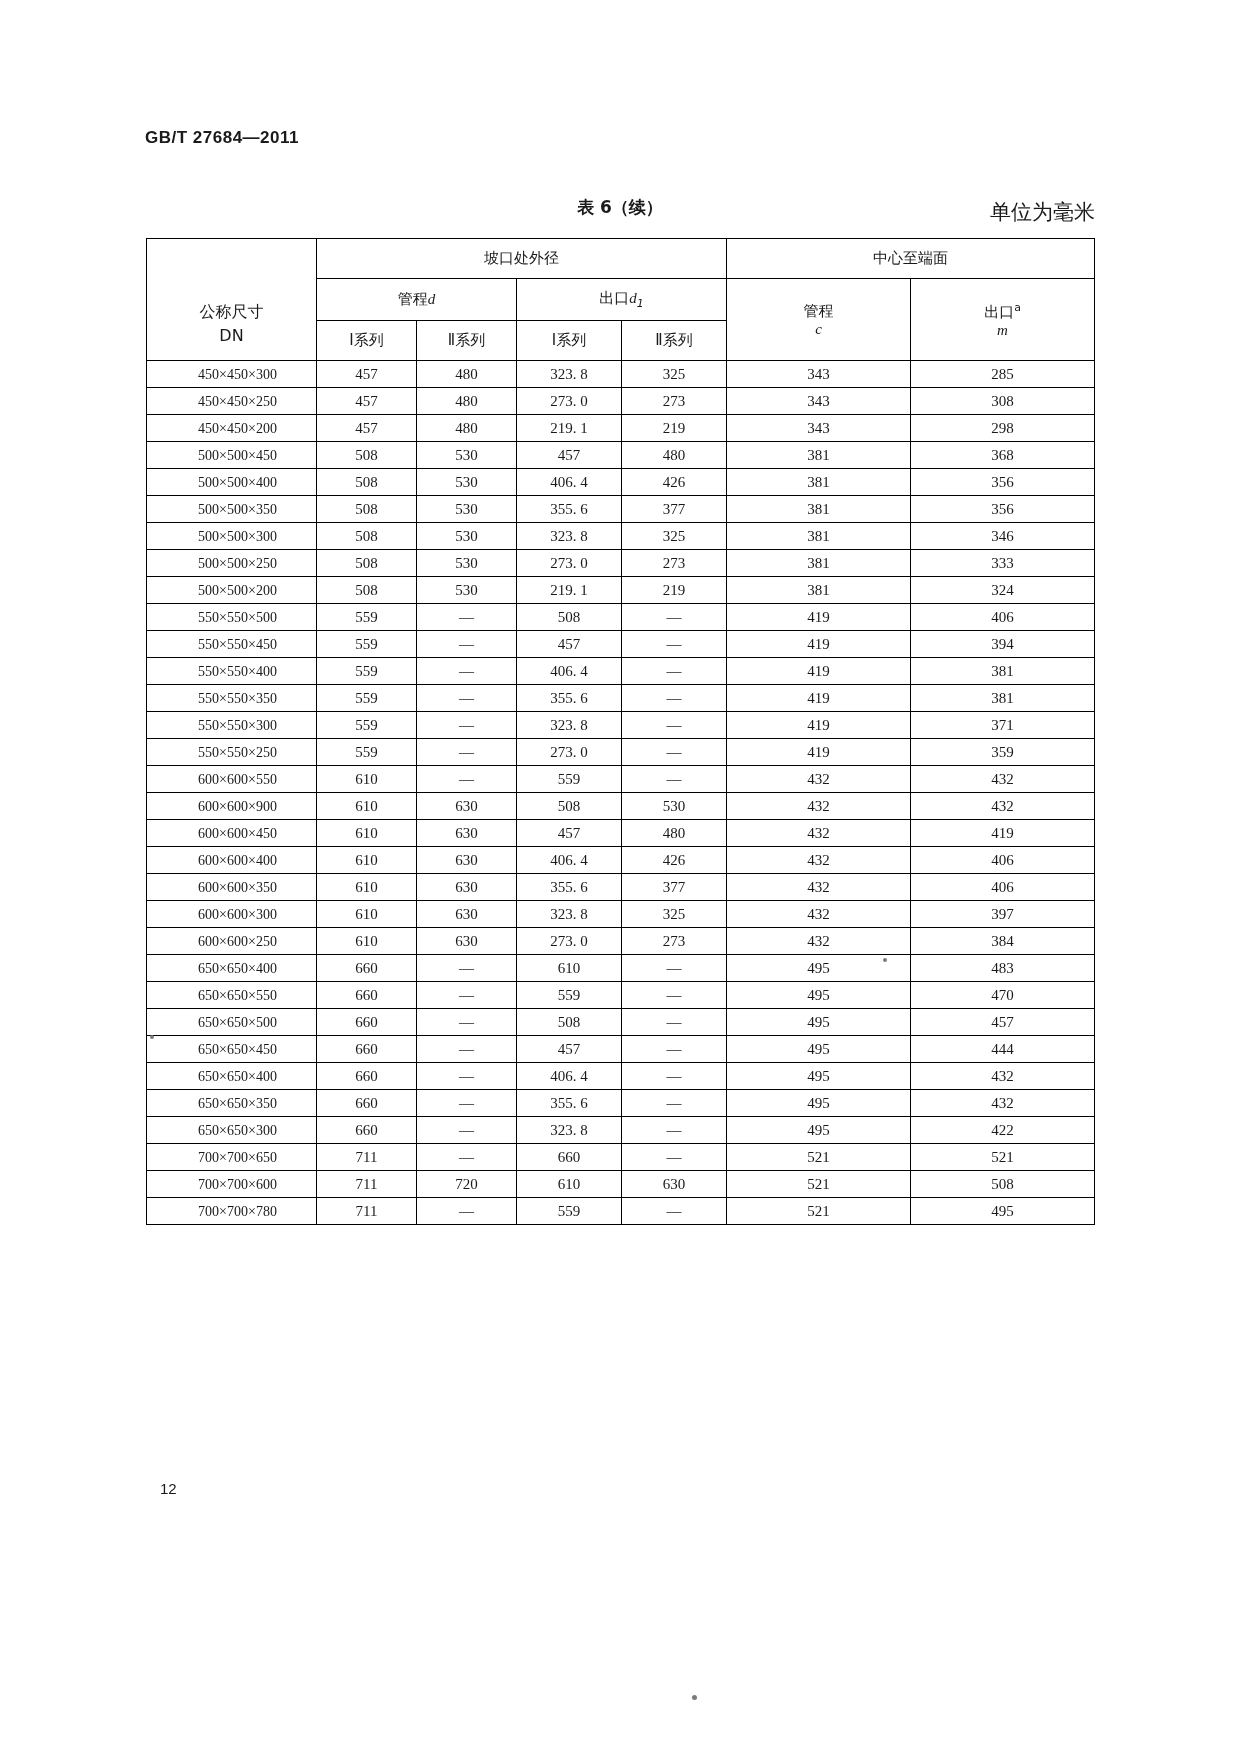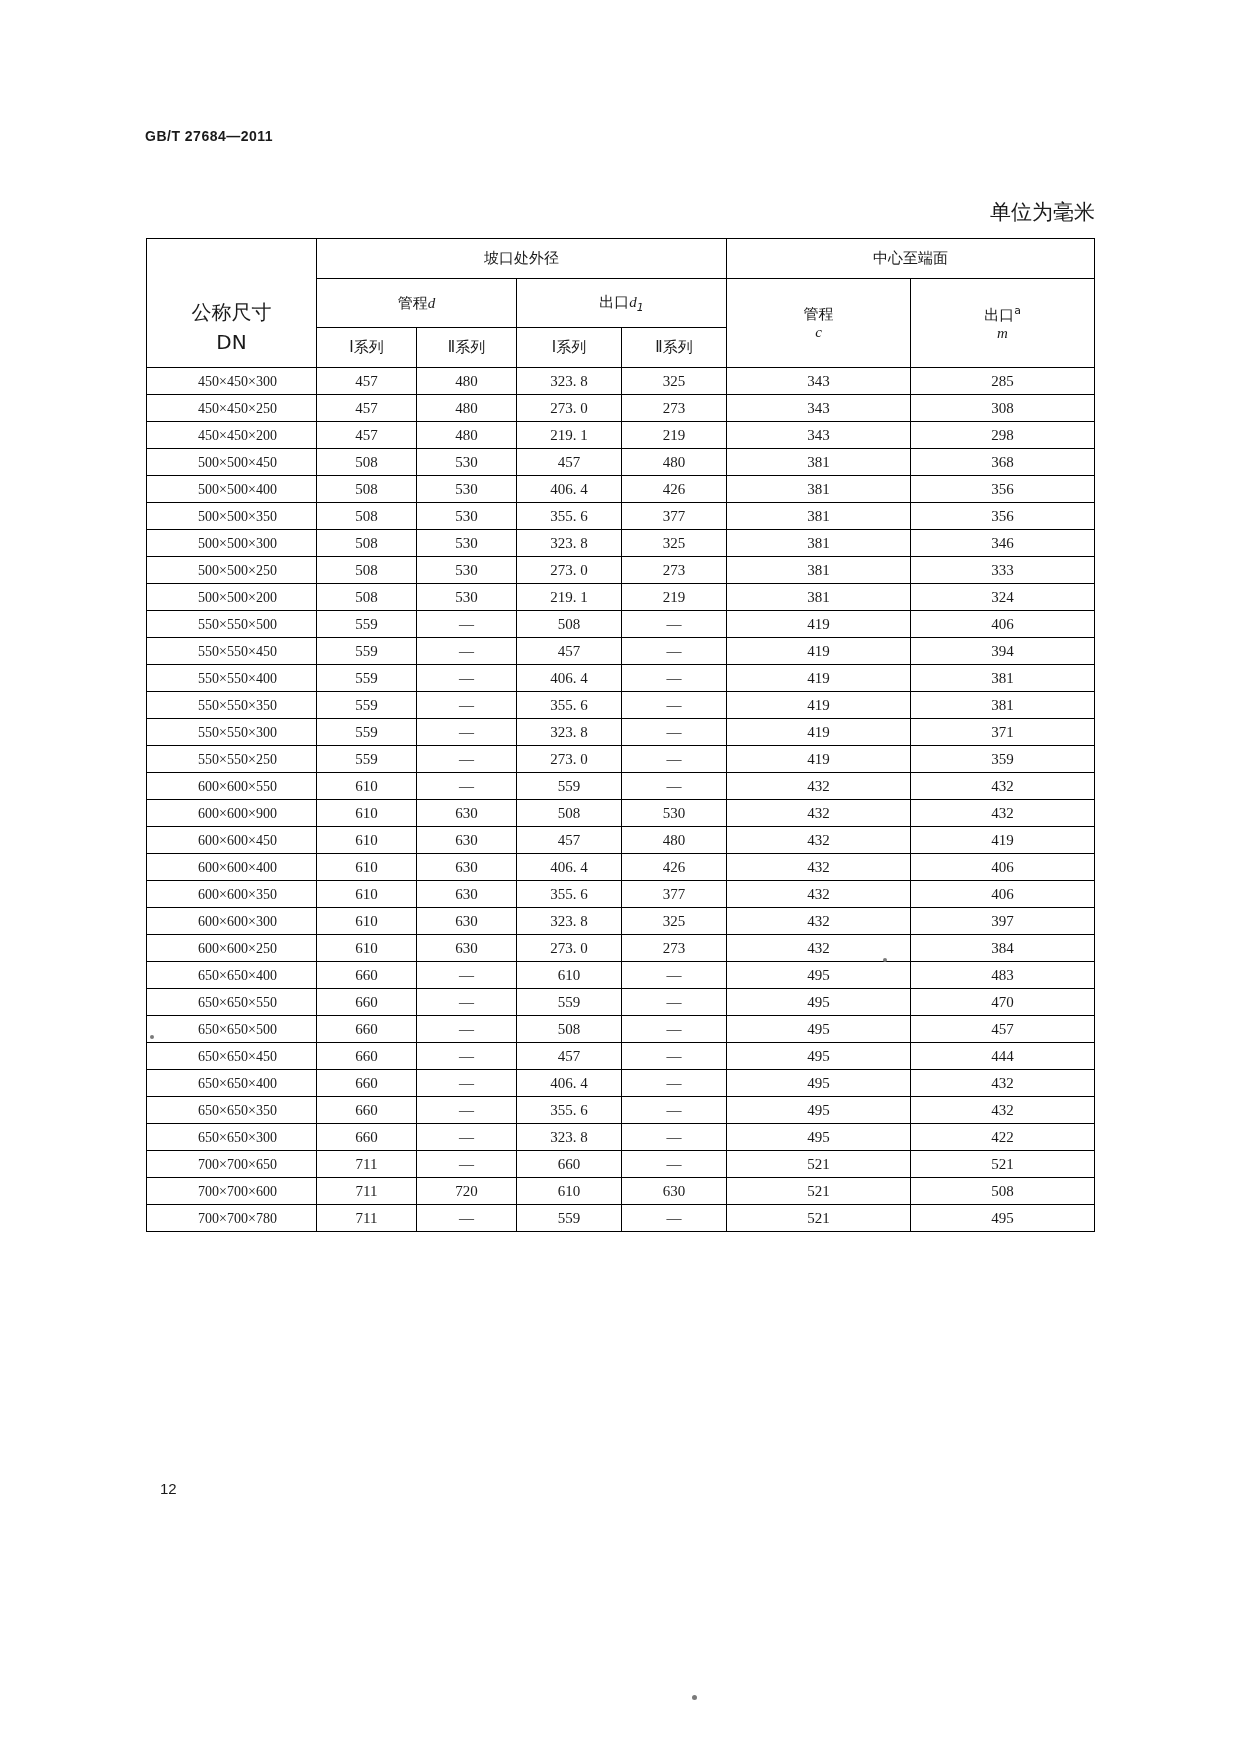--- a/index.html
+++ b/index.html
@@ -19,21 +19,21 @@
     left: 0; top: 0;
     width: 1240px;
     height: 1755px;
   }
   .std-header {
     position: absolute;
     left: 145px;
     top: 128px;
     font-family: "Liberation Sans", sans-serif;
     font-weight: bold;
-    font-size: 14px;
+    font-size: 17px;
     letter-spacing: 0.5px;
   }
   .table-caption {
     position: absolute;
     left: 0;
     top: 196px;
     width: 1240px;
     text-align: center;
     font-family: "DejaVu Sans", sans-serif;
     font-size: 17px;
@@ -62,21 +62,21 @@
     font-family: "Liberation Serif", serif;
   }
   table.main th {
     font-family: "DejaVu Sans", sans-serif;
     font-weight: normal;
     font-size: 15px;
     padding: 10px 2px;
   }
   .hdr-dn {
     font-family: "DejaVu Sans", sans-serif;
-    font-size: 20px;
+    font-size: 16px;
     line-height: 1.5;
     margin-top: 48px;
   }
   .ital {
     font-family: "Liberation Serif", serif;
     font-style: italic;
   }
   .sub {
     font-size: 11px;
     vertical-align: sub;
@@ -109,20 +109,21 @@
     border-radius: 50%;
   }
 </style>
 </head>
 <body>
 
 <div class="page">
 
   <div class="std-header">GB/T 27684—2011</div>
 
+  <div class="table-caption">表 6（续）</div>
 
   <div class="unit-note">单位为毫米</div>
 
   <table class="main">
     <colgroup>
       <col style="width:170px">
       <col style="width:100px">
       <col style="width:100px">
       <col style="width:105px">
       <col style="width:105px">

